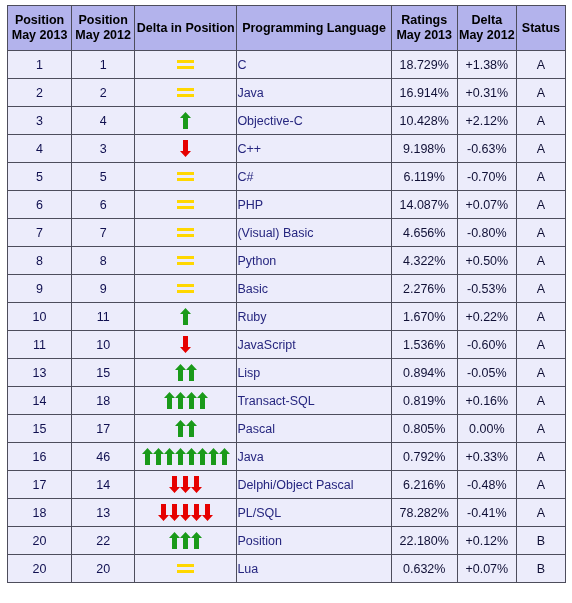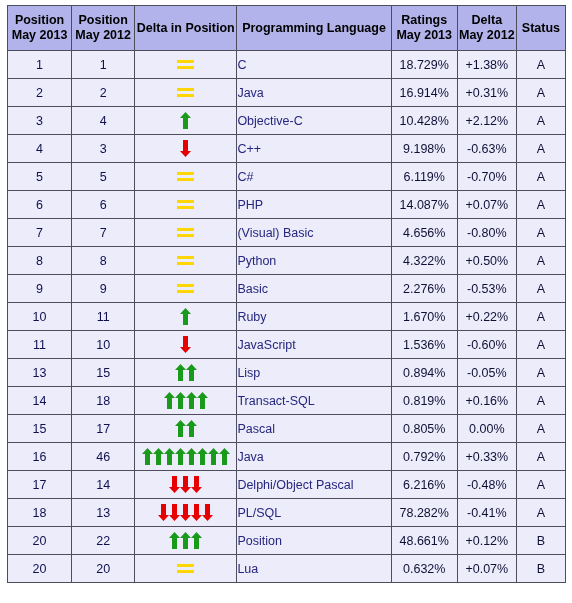--- a/index.html
+++ b/index.html
@@ -374,21 +374,21 @@
           <td class="c-pos">20</td>
           <td class="c-prev">22</td>
           <td class="c-delta"><span class="iconwrap"><span class="arrow"><svg width="11" height="17" viewBox="0 0 11 17">
                   <polygon points="5.5,0 11,6 8,6 8,17 3,17 3,6 0,6" fill="#1a9a1a"></polygon>
                 </svg></span><span class="arrow"><svg width="11" height="17" viewBox="0 0 11 17">
                   <polygon points="5.5,0 11,6 8,6 8,17 3,17 3,6 0,6" fill="#1a9a1a"></polygon>
                 </svg></span><span class="arrow"><svg width="11" height="17" viewBox="0 0 11 17">
                   <polygon points="5.5,0 11,6 8,6 8,17 3,17 3,6 0,6" fill="#1a9a1a"></polygon>
                 </svg></span></span></td>
           <td class="c-lang">Position</td>
-          <td class="c-rating">48.661%</td>
+          <td class="c-rating">22.180%</td>
           <td class="c-dratio">+0.12%</td>
           <td class="c-status">B</td>
         </tr>
         <tr>
           <td class="c-pos">20</td>
           <td class="c-prev">20</td>
           <td class="c-delta"><span class="iconwrap"><span class="eqicon"><span class="b1"></span><span class="b2"></span></span></span></td>
           <td class="c-lang">Lua</td>
           <td class="c-rating">0.632%</td>
           <td class="c-dratio">+0.07%</td>

